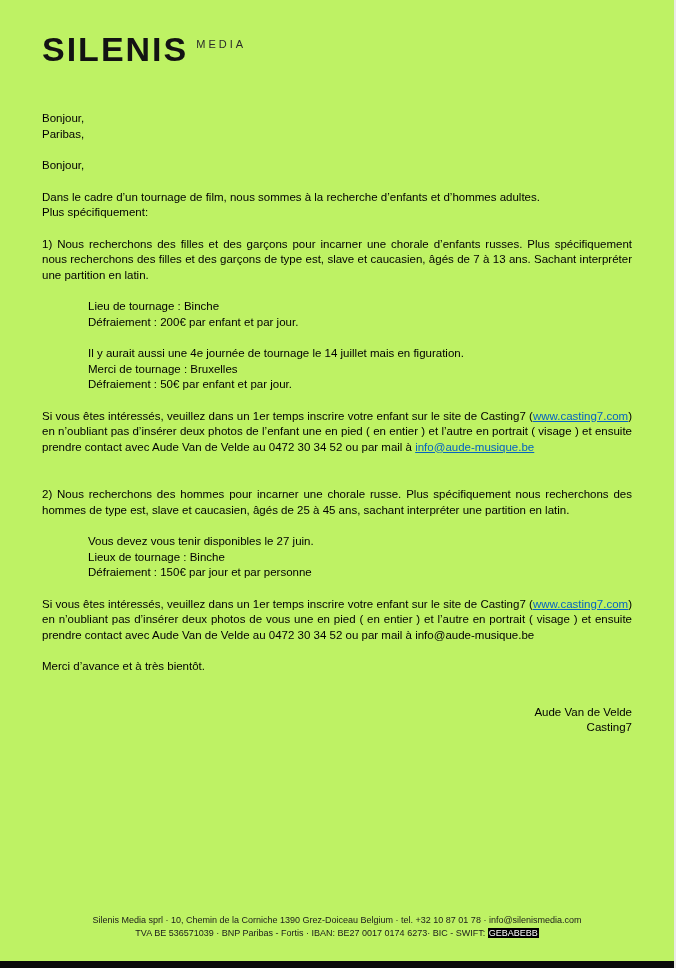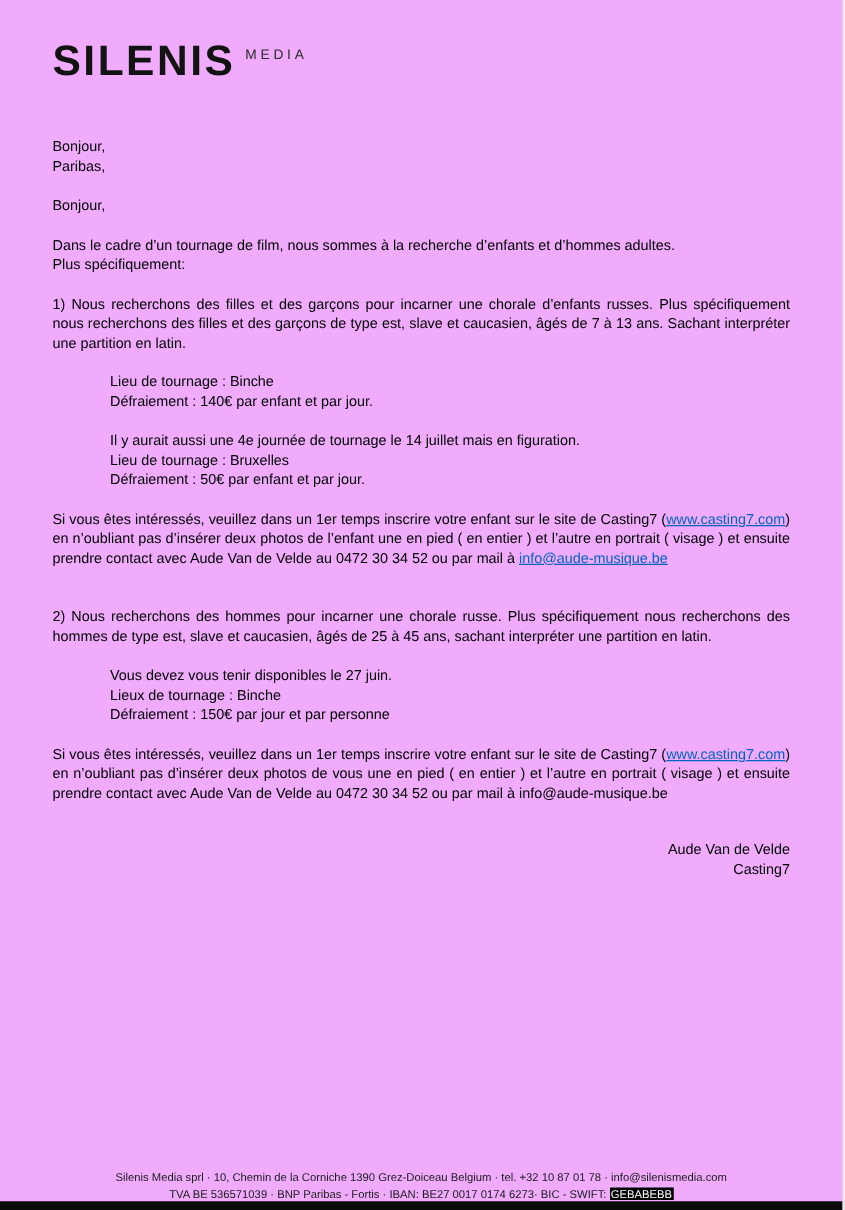--- a/index.html
+++ b/index.html
@@ -3,21 +3,21 @@
 <meta charset="utf-8">
 <style>
   * { margin: 0; padding: 0; box-sizing: border-box; }
   html, body { background: #ffffff; }
   body { font-family: "Liberation Sans", sans-serif; }
 
   .page {
     position: relative;
     width: 676px;
     height: 968px;
-    background: #f0abfc;
+    background: #bef264;
     padding: 30px 42px 0 42px;
     overflow: hidden;
     border-right: 2px solid #e9e9e9;
   }
 
   .bottom-bar {
     position: absolute;
     left: 0; bottom: 0;
     width: 100%; height: 7px;
     background: #0b0b0b;
@@ -62,21 +62,21 @@
 
   .signature {
     text-align: right;
     margin-top: 30px;
   }
 
   
   .footer {
     position: absolute;
     left: 0;
-    bottom: 6px;
+    bottom: 28px;
     width: 100%;
     text-align: center;
     font-size: 9px;
     line-height: 13px;
     color: #1b1b1b;
   }
   .hl {
     background: #000000;
     color: #ffffff;
     padding: 0 1px;
@@ -99,41 +99,42 @@
 
     <p class="mb1">Bonjour,</p>
 
     <p>Dans le cadre d’un tournage de film, nous sommes à la recherche d’enfants et d’hommes adultes.</p>
     <p class="mb1">Plus spécifiquement:</p>
 
     <p class="justify mb1">1) Nous recherchons des filles et des garçons pour incarner une chorale d’enfants russes. Plus spécifiquement nous recherchons des filles et des garçons de type est, slave et caucasien, âgés de 7 à 13 ans. Sachant interpréter une partition en latin.</p>
 
     <div class="indent mb1">
       <p>Lieu de tournage : Binche</p>
-      <p>Défraiement : 140€ par enfant et par jour.</p>
+      <p>Défraiement : 200€ par enfant et par jour.</p>
     </div>
 
     <div class="indent mb1">
       <p>Il y aurait aussi une 4e journée de tournage le 14 juillet mais en figuration.</p>
-      <p>Lieu de tournage : Bruxelles</p>
+      <p>Merci de tournage : Bruxelles</p>
       <p>Défraiement : 50€ par enfant et par jour.</p>
     </div>
 
     <p class="justify mb2"><span>Si vous êtes intéressés, veuillez dans un 1er temps inscrire votre enfant sur le site de Casting7 (</span><a class="link">www.casting7.com</a><span>) en n’oubliant pas d’insérer deux photos de l’enfant une en pied ( en entier ) et l’autre en portrait ( visage ) et ensuite prendre contact avec Aude Van de Velde au 0472 30 34 52 ou par mail à </span><a class="link">info@aude-musique.be</a></p>
 
     <p class="justify mb1">2) Nous recherchons des hommes pour incarner une chorale russe. Plus spécifiquement nous recherchons des hommes de type est, slave et caucasien, âgés de 25 à 45 ans, sachant interpréter une partition en latin.</p>
 
     <div class="indent mb1">
       <p>Vous devez vous tenir disponibles le 27 juin.</p>
       <p>Lieux de tournage : Binche</p>
       <p>Défraiement : 150€ par jour et par personne</p>
     </div>
 
     <p class="justify mb1"><span>Si vous êtes intéressés, veuillez dans un 1er temps inscrire votre enfant sur le site de Casting7 (</span><a class="link">www.casting7.com</a><span>) en n’oubliant pas d’insérer deux photos de vous une en pied ( en entier ) et l’autre en portrait ( visage ) et ensuite prendre contact avec Aude Van de Velde au 0472 30 34 52 ou par mail à info@aude-musique.be</span></p>
 
+    <p>Merci d’avance et à très bientôt.</p>
 
     <div class="signature">
       <p>Aude Van de Velde</p>
       <p>Casting7</p>
     </div>
 
   </main>
 
   <footer class="footer">
     <p>Silenis Media sprl · 10, Chemin de la Corniche 1390 Grez-Doiceau Belgium · tel. +32 10 87 01 78 · info@silenismedia.com</p>

